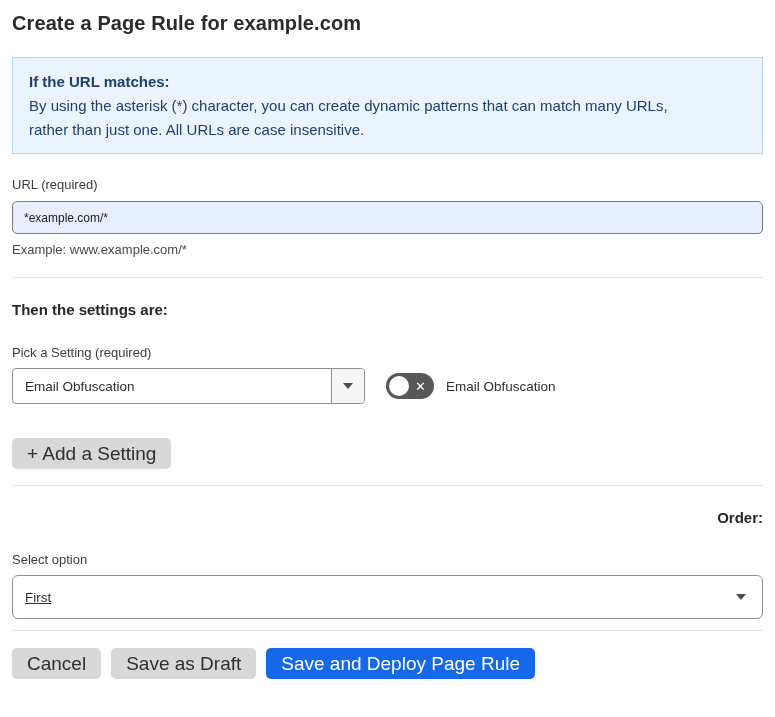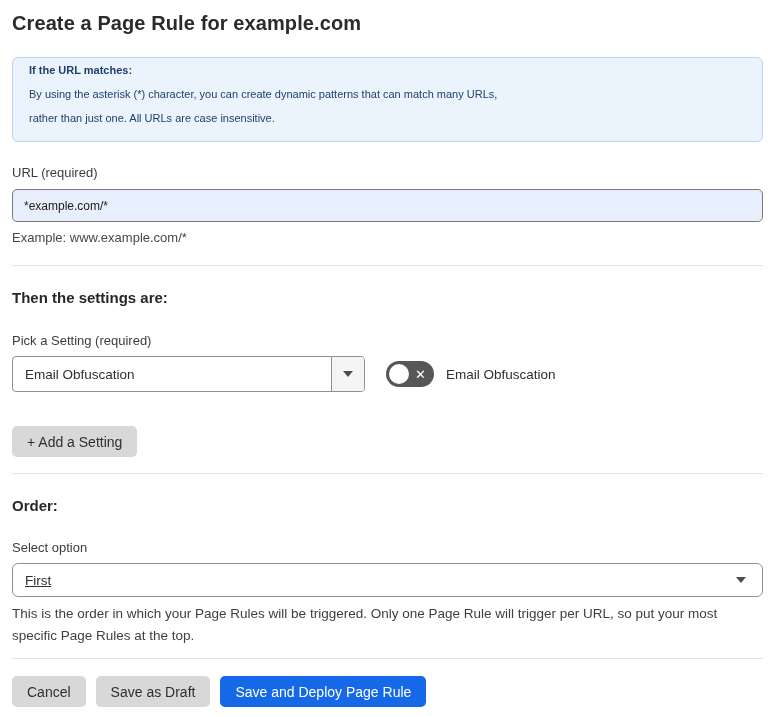--- a/index.html
+++ b/index.html
@@ -33,24 +33,24 @@
     line-height:26px;
     font-weight:700;
     color:#2b2b2b;
     letter-spacing:.1px;
   }
   
   .callout{
     margin-top:21px;
     background:var(--callout-bg);
     border:1px solid var(--callout-border);
-    border-radius:6px;
-    padding:0 16px 11px;
+    border-radius:0;
+    padding:12px 16px 11px;
     color:var(--callout-ink);
-    font-size:11px;
+    font-size:15px;
     line-height:24px;
   }
   .callout .heading{font-weight:700;}
   .callout a{
     color:var(--link);
     text-decoration:underline;
     cursor:pointer;
   }
   .callout .suffix{color:var(--callout-ink);}
   
@@ -172,35 +172,35 @@
     display:inline-flex;
     align-items:center;
     justify-content:center;
     height:31px;
     padding:0 15px;
     border:none;
     border-radius:5px;
     background:var(--btn-gray);
     color:#2f2f2f;
     font-family:"Liberation Sans", sans-serif;
-    font-size:14px;
+    font-size:19px;
     cursor:pointer;
   }
   .btn-add{margin-top:34px;}
   .btn-primary{
     background:var(--btn-blue);
     color:#ffffff;
   }
   
-  .order-heading{margin-top:22px;}
+  .order-heading{margin-top:22px;text-align:right;}
   .order-label{margin-top:25px;}
   .select-full{
     margin-top:7px;
     width:100%;
-    height:34px;
+    height:44px;
     border:1px solid var(--select-border);
     border-radius:6px;
     background:#ffffff;
     display:flex;
     align-items:center;
     padding:0 16px 0 12px;
     font-size:13.5px;
     color:#2f2f2f;
     cursor:pointer;
     text-decoration:underline;
@@ -261,21 +261,20 @@
 
   <h2 class="order-heading">Order:</h2>
 
   <div class="label order-label">Select option</div>
 
   <div class="select-full">
     <span class="value">First</span>
     <span class="caret"></span>
   </div>
 
-  <div class="order-desc">This is the order in which your Page Rules will be triggered. Only one Page Rule will trigger per URL, so put your most specific Page Rules at the top.</div>
 
   <hr class="hr3">
 
   <div class="footer">
     <button class="btn">Cancel</button>
     <button class="btn">Save as Draft</button>
     <button class="btn btn-primary">Save and Deploy Page Rule</button>
   </div>
 
 </div>

